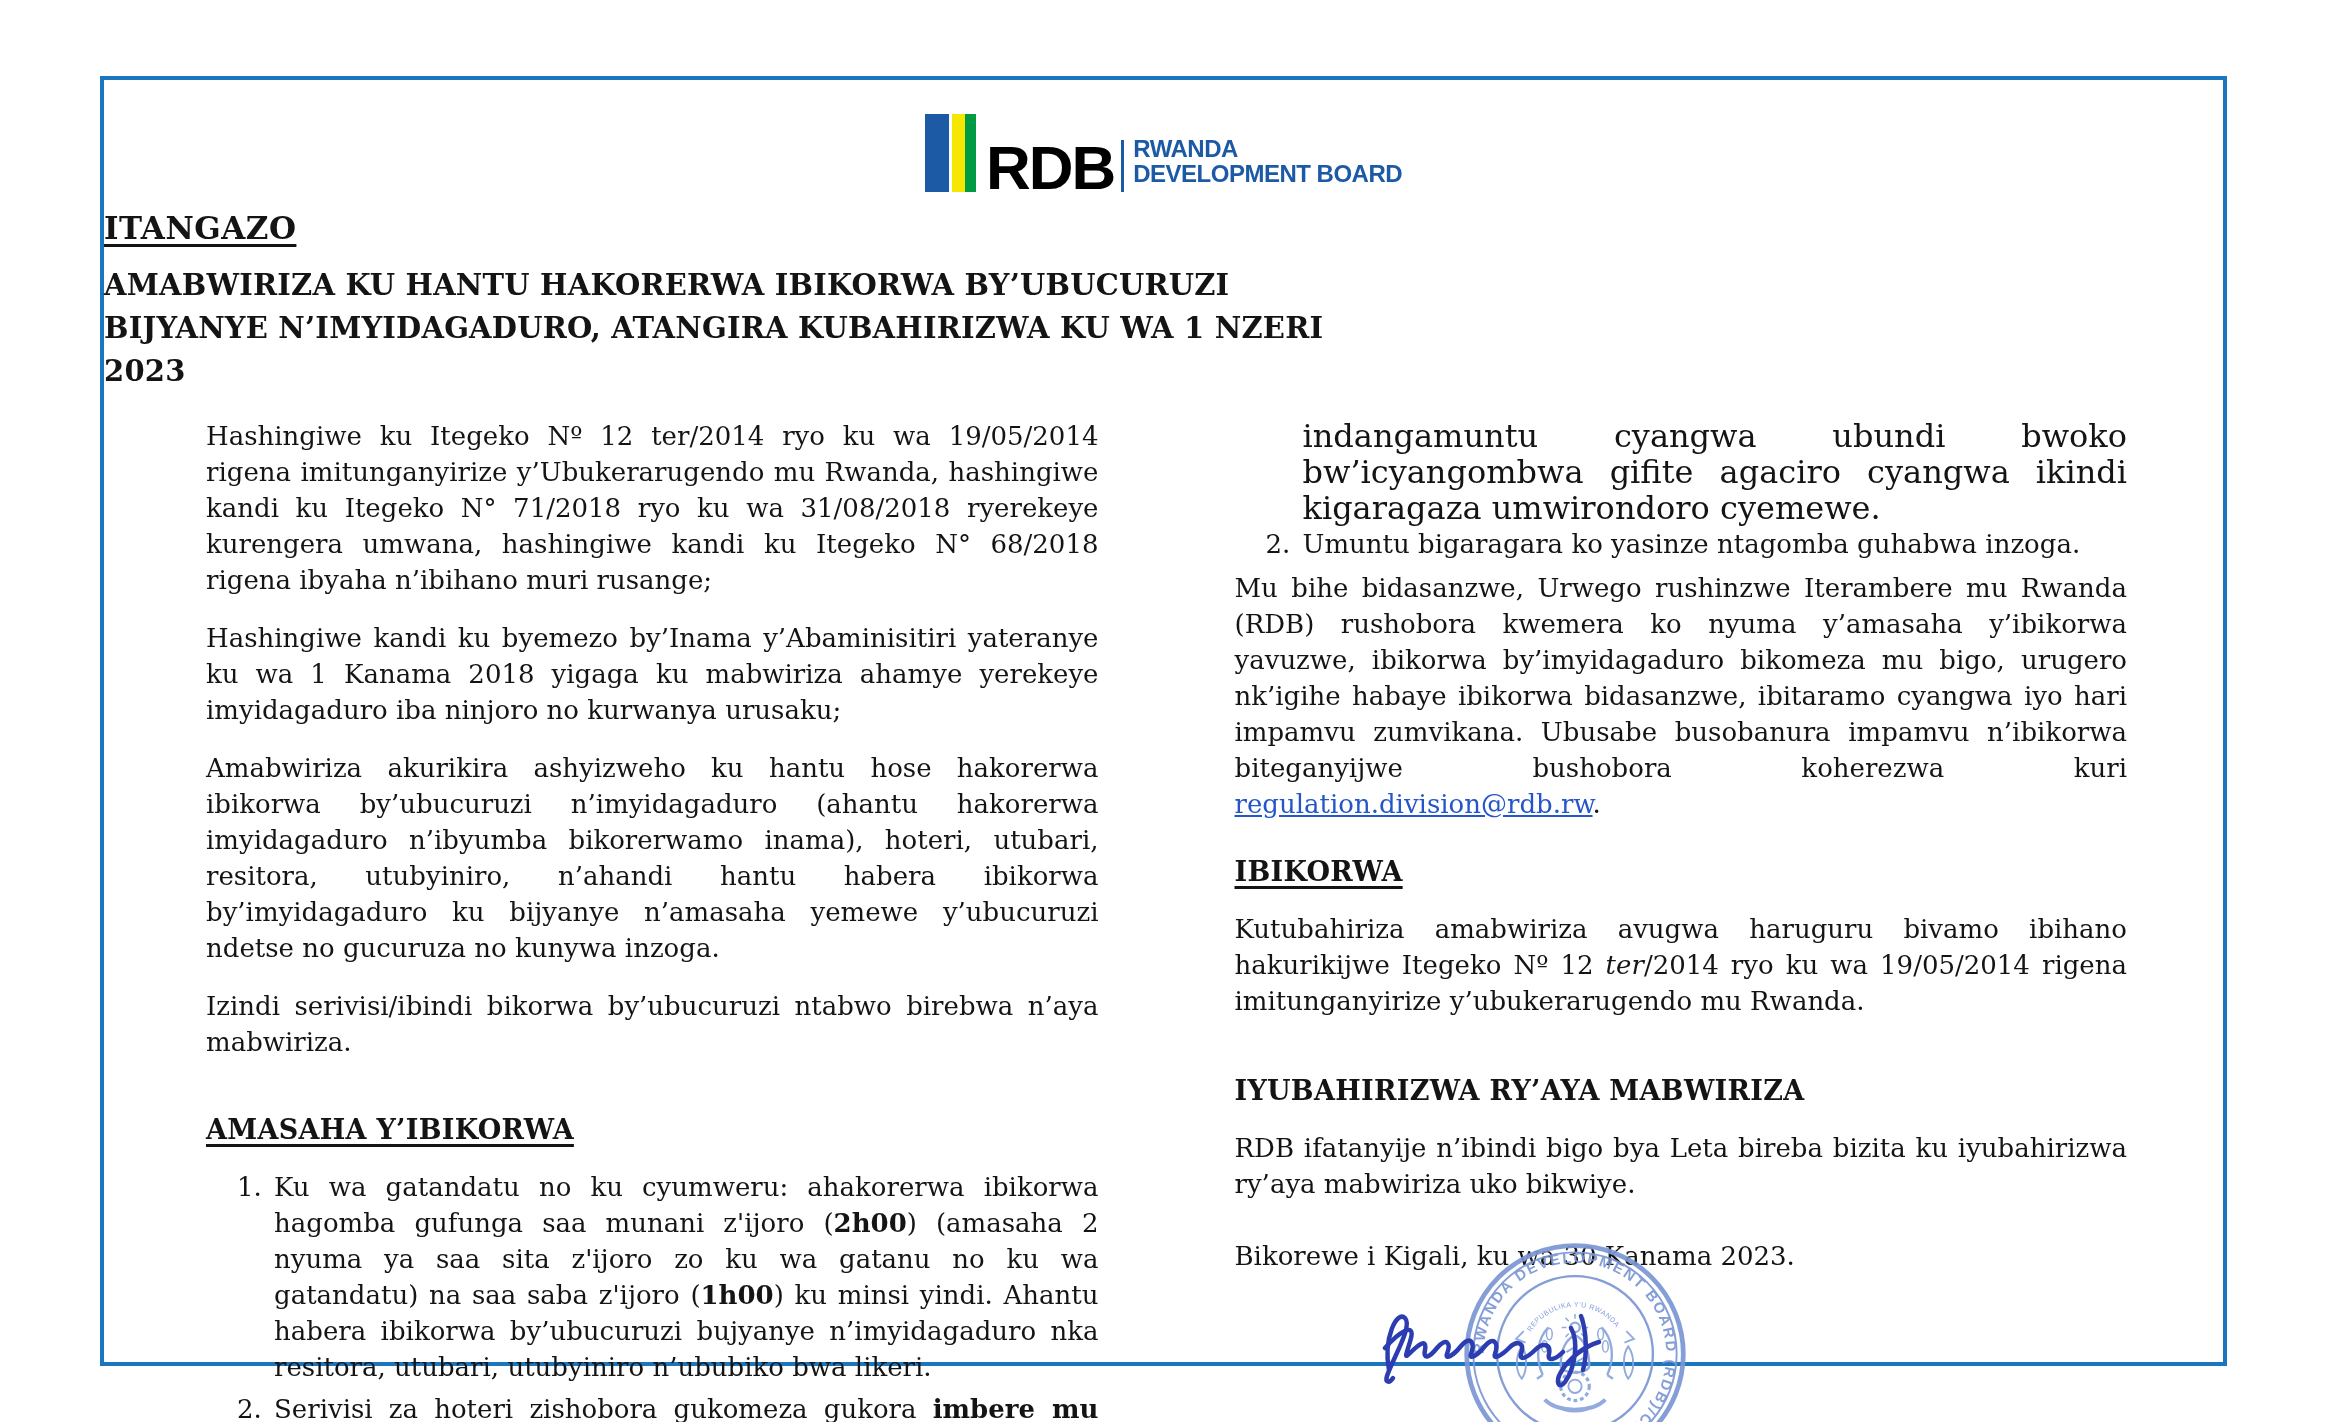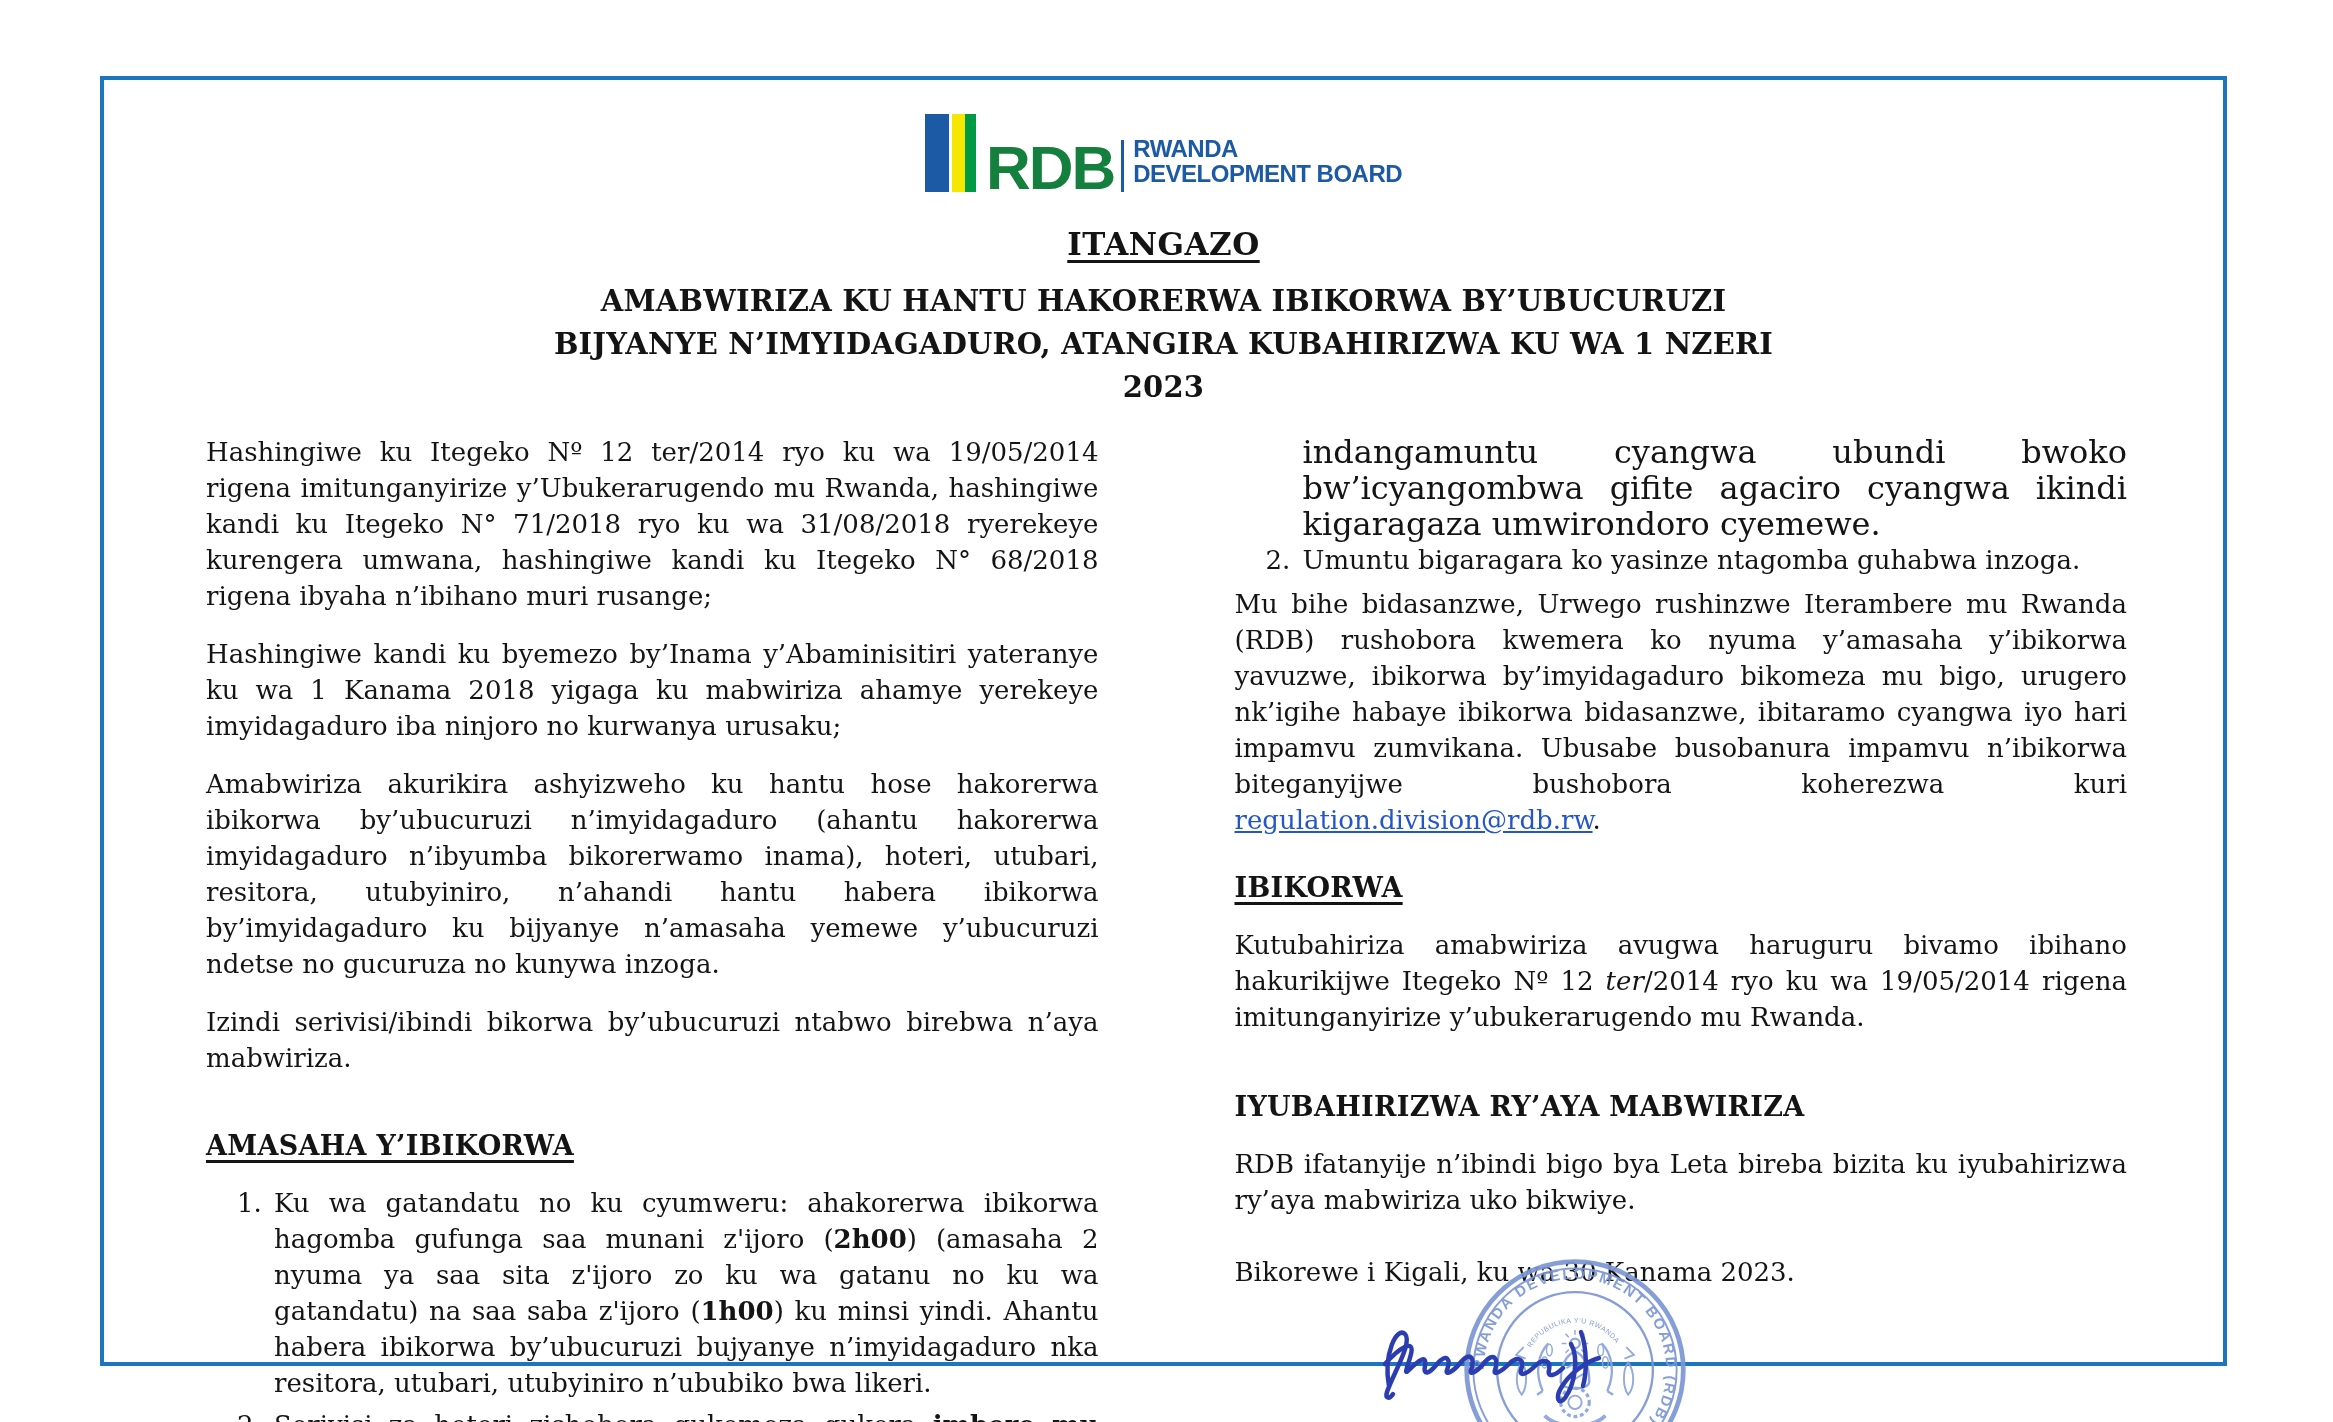--- a/index.html
+++ b/index.html
@@ -33,21 +33,21 @@
     font-size: 62px; font-weight: bold; letter-spacing: -2px;
     line-height: 0.78; margin-left: 10px;
   }
   .logo-divider { width: 3px; height: 52px; margin: 0 9px 0 7px; }
   .logo-org { display: flex; flex-direction: column; justify-content: flex-start; height: 56px; }
   .logo-org span {
     font-size: 24px; font-weight: bold; letter-spacing: -0.5px; line-height: 1.06;
     white-space: nowrap;
   }
   
-  .title-block { text-align: center; margin-top: 34px; }
+  .title-block { text-align: left; margin-top: 18px; }
   .doc-title {
     font-size: 31px; font-weight: bold; margin: 0;
     text-decoration: underline; text-underline-offset: 5px; text-decoration-thickness: 2.5px;
     letter-spacing: 0.5px;
   }
   .doc-subtitle { margin: 22px 0 0 0; }
   .doc-subtitle .subline {
     display: block; font-size: 29px; font-weight: bold; margin-bottom: 9px;
     text-underline-offset: 5px; text-decoration-thickness: 2.5px;
     letter-spacing: 0.2px;
@@ -84,21 +84,21 @@
   <div class="frame">
 
     <div class="logo-row">
       <div class="logo">
         <span class="bars">
           <span class="bar b1" style="background:#1d5aa6"></span>
           <span class="bar gap"></span>
           <span class="bar b2" style="background:#f6e700"></span>
           <span class="bar b3" style="background:#009a44"></span>
         </span>
-        <span class="logo-acronym" style="color:#15803d">RDB</span>
+        <span class="logo-acronym" style="color:#000000">RDB</span>
         <span class="logo-divider" style="background:#1d5aa6"></span>
         <span class="logo-org" style="color:#1d5aa6">
           <span>RWANDA</span>
           <span>DEVELOPMENT BOARD</span>
         </span>
       </div>
     </div>
 
     <div class="title-block">
       <h1 class="doc-title">ITANGAZO</h1>

